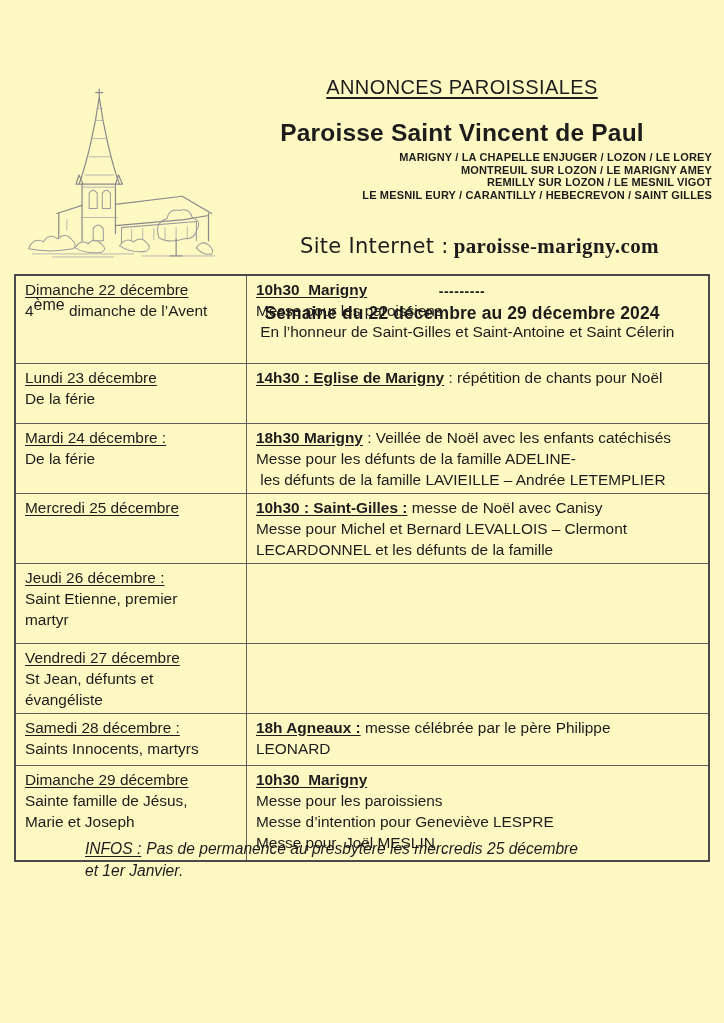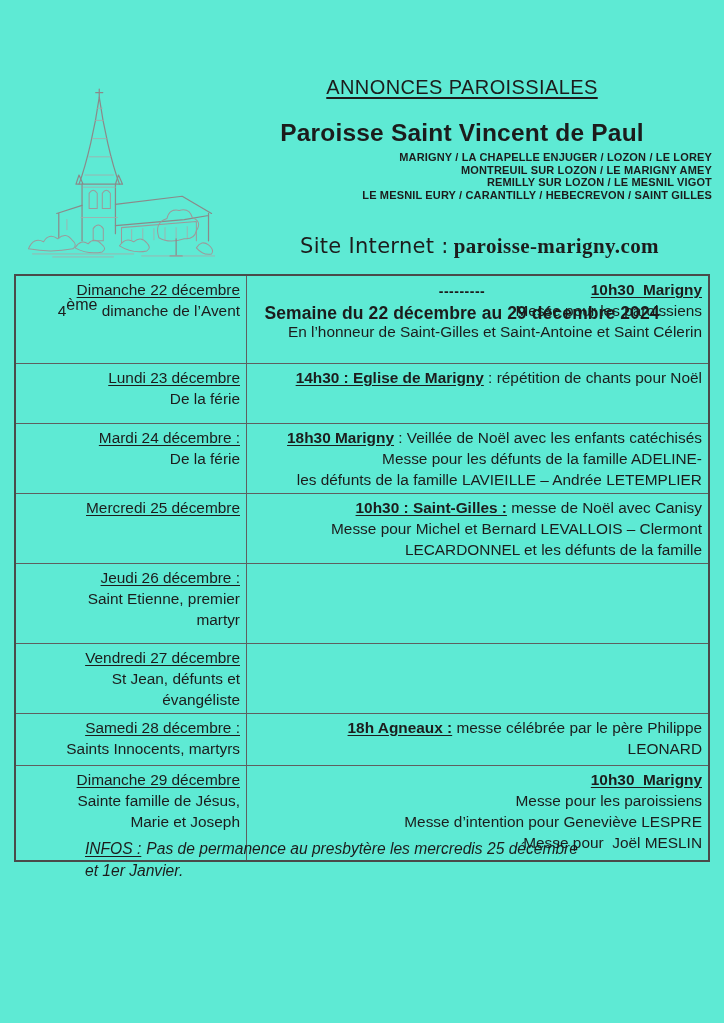--- a/index.html
+++ b/index.html
@@ -1,19 +1,19 @@
 <!DOCTYPE html>
 <html><head>
 <meta charset="utf-8">
 <style>
   html,body{margin:0;padding:0;background:#ffffff;}
   .page{
     position:relative;
     width:724px;height:1023px;
-    background:#5eead4;
+    background:#fef9c3;
     color:#1c1c1c;
     font-family:"Liberation Sans", sans-serif;
     overflow:hidden;
   }
 
   
   .church{
     position:absolute;left:22px;top:86px;width:198px;height:174px;
   }
   .header-text{
@@ -39,21 +39,21 @@
   
   table.schedule{
     position:absolute;left:14px;top:274px;width:696px;
     border-collapse:collapse;table-layout:fixed;
     border:2px solid #4a4a4a;
   }
   table.schedule td{
     border:1px solid #5f5f5f;
     vertical-align:top;
     padding:3px 6px 3px 9px;
-    font-size:15.4px;line-height:21px;text-align:right;
+    font-size:15.4px;line-height:21px;
   }
   td.c1{width:215px;}
   .r1{height:88px}.r2{height:60px}.r3{height:60px}.r4{height:58px}
   .r5{height:80px}.r6{height:60px}.r7{height:52px}.r8{height:96px}
   .date{text-decoration:underline;text-underline-offset:2px;white-space:pre-wrap;}
   .sub,.line{white-space:pre-wrap;}
   sup.ord{font-size:16px;line-height:0;vertical-align:6px;}
   .ev{font-weight:700;text-decoration:underline;text-underline-offset:2px;white-space:pre-wrap;}
   .ev-rest{white-space:pre-wrap;}
 

